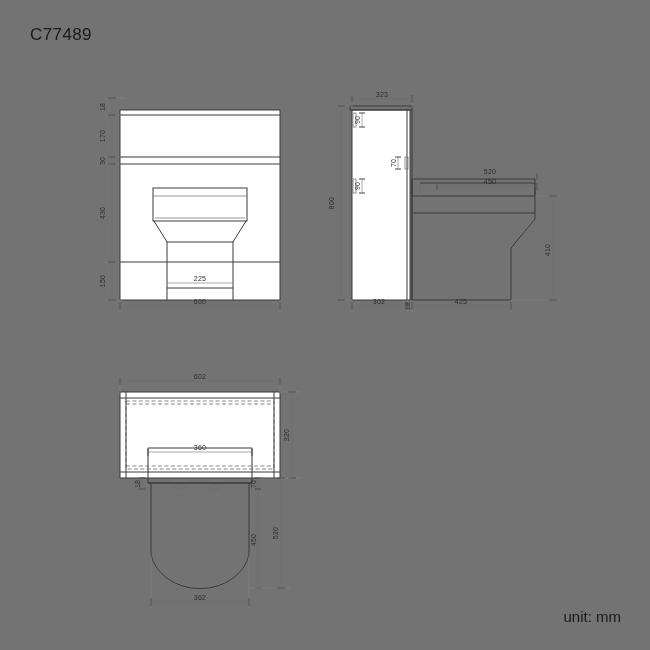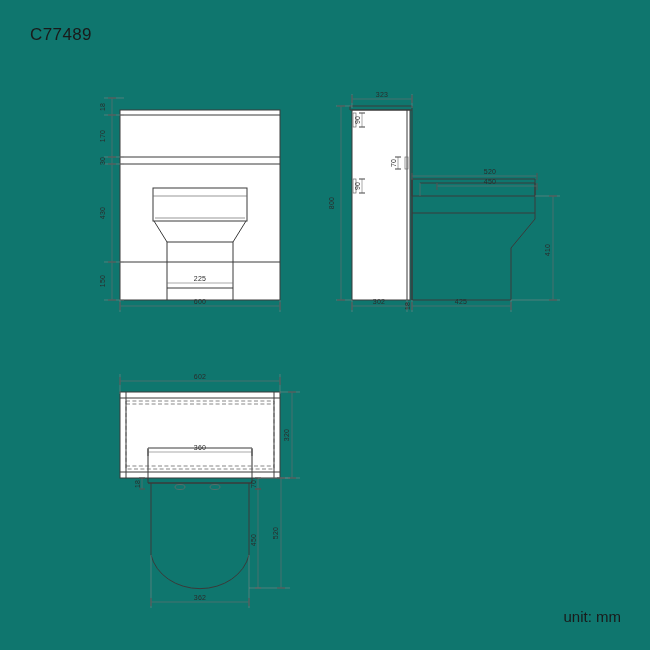--- a/index.html
+++ b/index.html
@@ -8,21 +8,21 @@
     background: #ffffff;
   }
   body {
     font-family: "Liberation Sans", sans-serif;
     -webkit-font-smoothing: antialiased;
   }
   #sheet {
     position: relative;
     width: 650px;
     height: 650px;
-    background: #0f766e;
+    background: #737373;
     overflow: hidden;
     text-align: right;
   }
   #drawing {
     position: absolute;
     left: 0;
     top: 0;
   }
   .title-text {
     font-family: "Liberation Sans", sans-serif;

